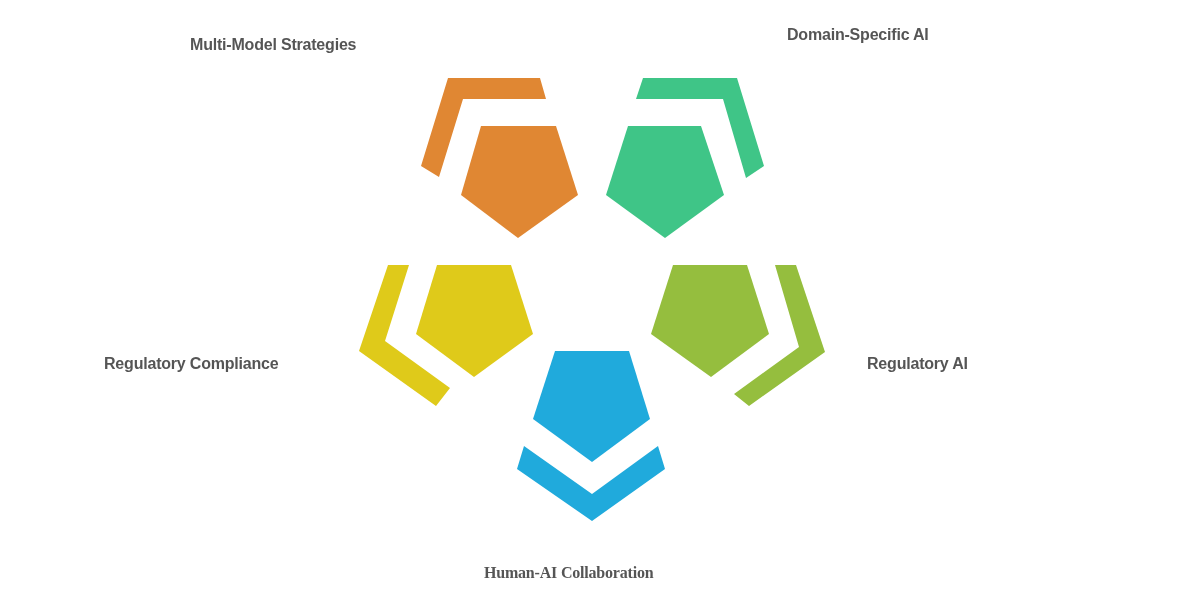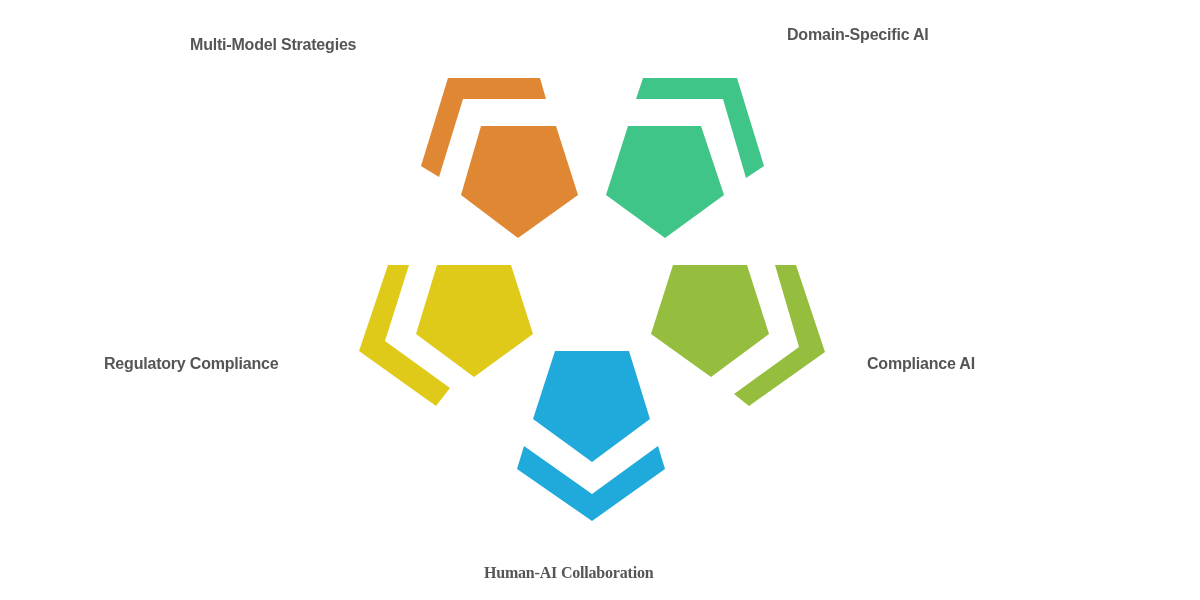--- a/index.html
+++ b/index.html
@@ -43,14 +43,14 @@
 
   <g>
     <polygon points="555,351 629,351 650,419 592,462 533,419" fill="#20AADC"></polygon>
     <polygon points="524,446 592,494 658,446 665,469 592,521 517,469" fill="#20AADC"></polygon>
   </g>
 </svg>
 
 <div class="label" style="left:190px; top:34px;">Multi-Model Strategies</div>
 <div class="label" style="left:787px; top:24px;">Domain-Specific AI</div>
 <div class="label" style="left:104px; top:353px;text-align:center;">Regulatory Compliance</div>
-<div class="label" style="left:867px; top:353px;">Compliance AI</div>
+<div class="label" style="left:867px; top:353px;">Regulatory AI</div>
 <div class="label" style="left:484px; top:562px;font-family:Liberation Serif, serif;">Human-AI Collaboration</div>
 
 </body></html>

